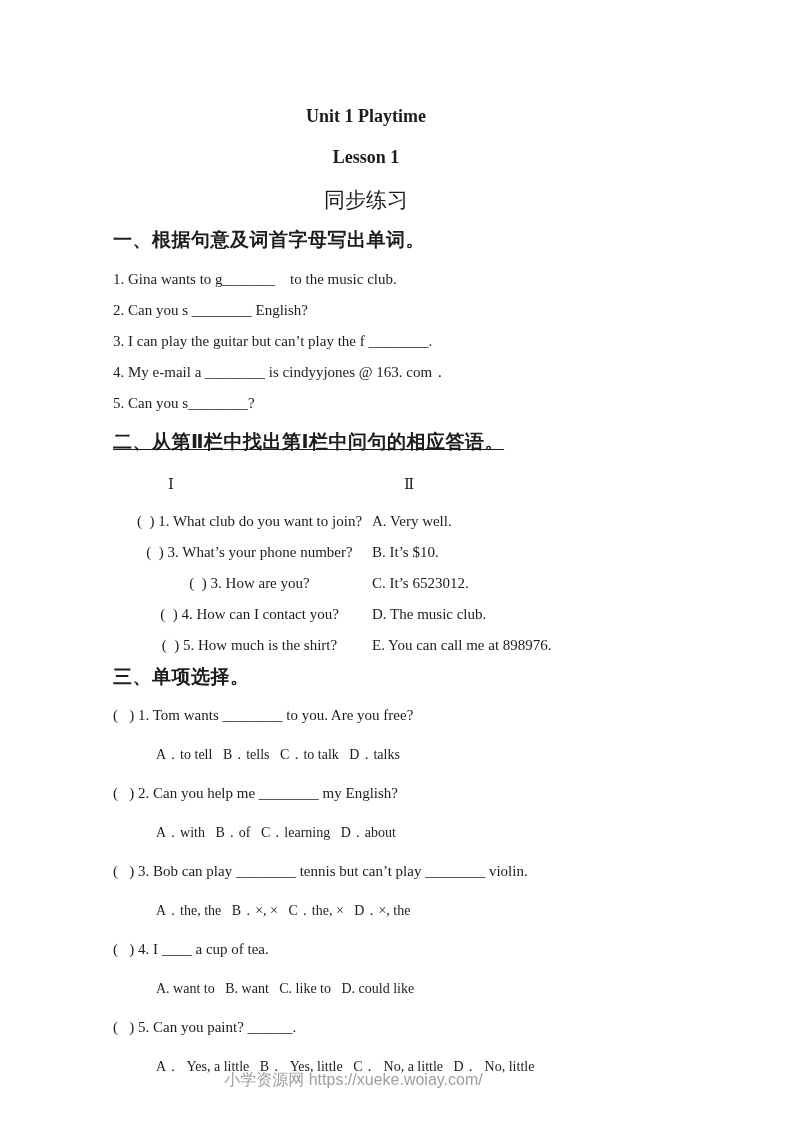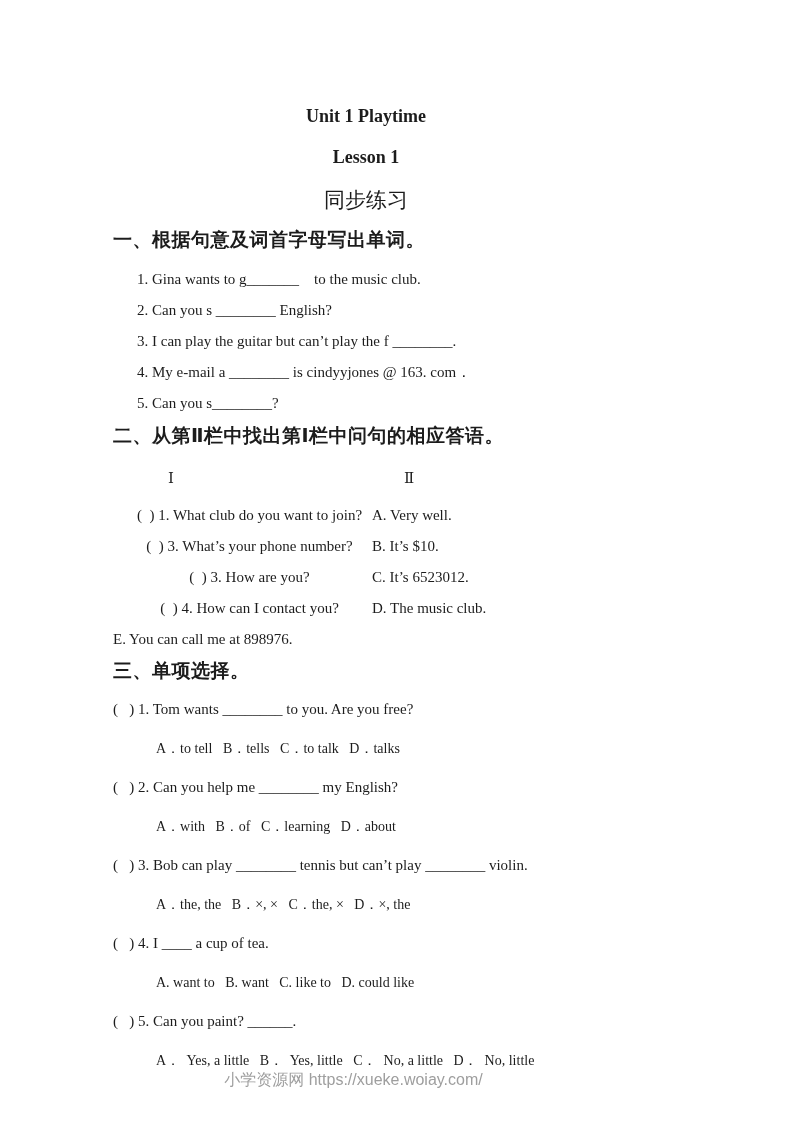--- a/index.html
+++ b/index.html
@@ -40,23 +40,23 @@
   .sec-heading {
     margin: 0;
     font-size: 19px;
     font-weight: bold;
     line-height: 26px;
     font-family: "Liberation Sans", "DejaVu Sans", sans-serif;
     letter-spacing: 0.5px;
     white-space: pre-wrap;
   }
   .sec-heading.s1 { margin-top: 13px; }
-  .sec-heading.s2 { margin-top: 4px; }
+  .sec-heading.s2 { margin-top: 10px; text-decoration: underline; }
   .sec-heading.s3 { margin-top: 3px; }
-  .fill-items { margin-top: 11px; margin-left: 24px; }
+  .fill-items { margin-top: 11px; }
   .fill-items p {
     margin: 0;
     font-size: 15px;
     line-height: 31px;
     white-space: pre-wrap;
   }
   .col-headers {
     display: flex;
     margin-top: 17px;
     font-size: 15px;
@@ -140,20 +140,21 @@
       </div>
       <div class="match-row">
         <span class="match-q">(  ) 3. How are you?</span>
         <span class="match-a">C. It’s 6523012.</span>
       </div>
       <div class="match-row">
         <span class="match-q">(  ) 4. How can I contact you?</span>
         <span class="match-a">D. The music club.</span>
       </div>
       <div class="match-row">
+        <span class="match-q">(  ) 5. How much is the shirt?</span>
         <span class="match-a">E. You can call me at 898976.</span>
       </div>
     </div>
 
     <h2 class="sec-heading s3">三、单项选择。</h2>
     <div class="mc-block">
       <p class="mc-q">(   ) 1. Tom wants ________ to you. Are you free?</p>
       <p class="mc-o">A．to tell   B．tells   C．to talk   D．talks</p>
       <p class="mc-q">(   ) 2. Can you help me ________ my English?</p>
       <p class="mc-o">A．with   B．of   C．learning   D．about</p>

